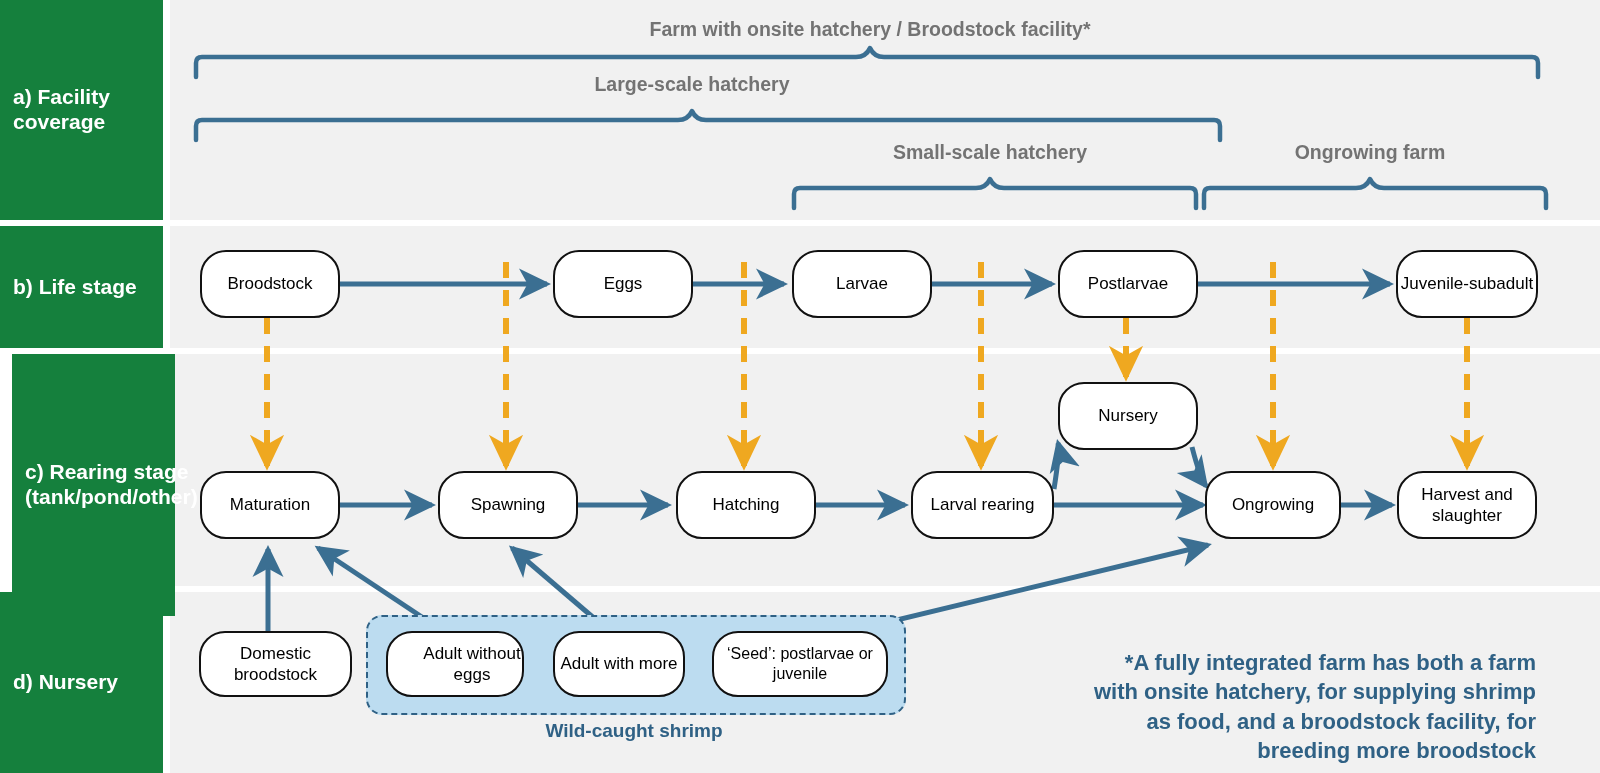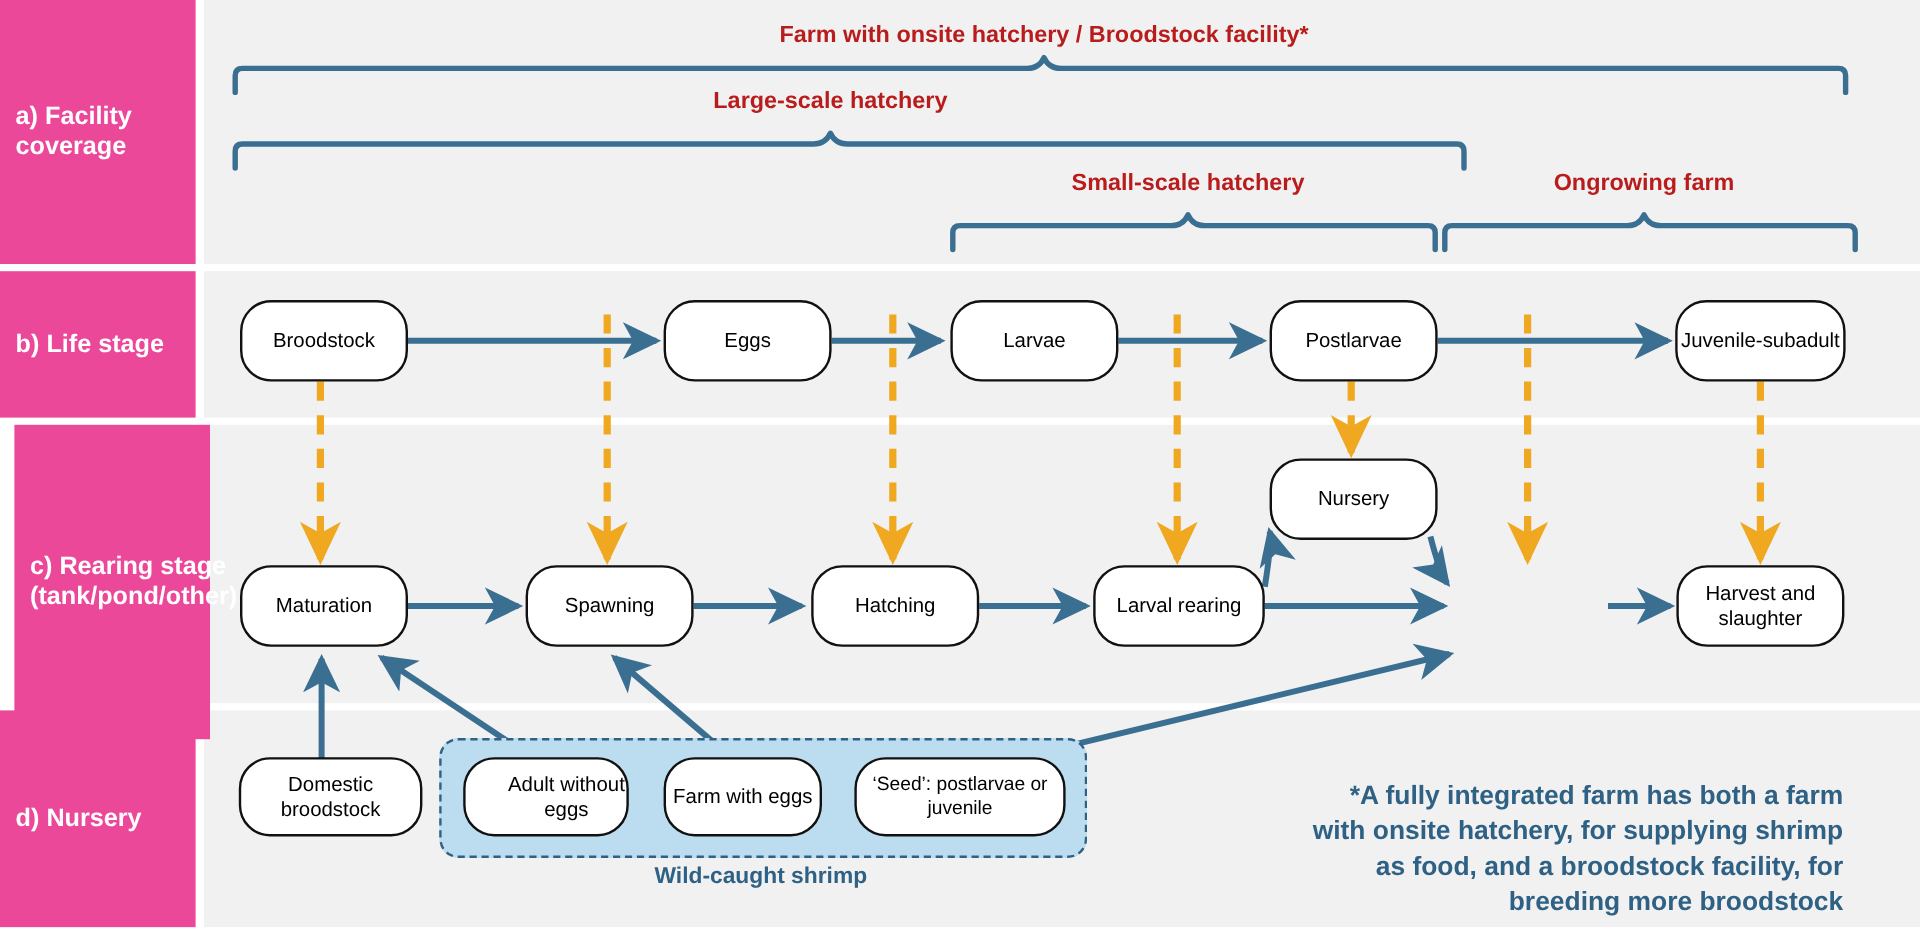--- a/index.html
+++ b/index.html
@@ -1,35 +1,35 @@
 <!DOCTYPE html>
 <html><head>
 <meta charset="utf-8">
 <style>
   html,body{margin:0;padding:0;background:#ffffff;}
   body{font-family:"Liberation Sans", sans-serif;}
   #root{position:relative;width:1600px;height:773px;background:#ffffff;overflow:hidden;}
 
   
-  .rowlabel{position:absolute;left:0;width:163px;background:#ec4899;color:#ffffff;
+  .rowlabel{position:absolute;left:0;width:163px;background:#15803d;color:#ffffff;
             font-weight:bold;font-size:21px;line-height:1.18;
             display:flex;align-items:center;padding-left:13px;box-sizing:border-box;}
 
   
   .panel{position:absolute;left:170px;right:0;background:#f1f1f1;}
 
   
   .node{position:absolute;background:#ffffff;border:2.5px solid #111111;border-radius:26px;
         display:flex;align-items:center;justify-content:center;text-align:center;
         font-size:17px;color:#000000;line-height:1.25;box-sizing:border-box;z-index:6;
         font-family:"Liberation Sans", sans-serif;}
   .node.small{font-size:16px;}
 
   
-  .bracelabel{position:absolute;color:#b91c1c;font-weight:bold;font-size:19.5px;
+  .bracelabel{position:absolute;color:#737373;font-weight:bold;font-size:19.5px;
               text-align:center;white-space:nowrap;}
 
   
   .wildbox{position:absolute;background:#bcdcf0;border:2px dashed #2f6185;border-radius:16px;z-index:3;}
   .wildlabel{position:absolute;color:#2f6185;font-weight:bold;font-size:19px;text-align:center;}
 
   
   .footnote{position:absolute;color:#2f6185;font-weight:bold;font-size:22px;line-height:1.33;
             text-align:right;}
 
@@ -152,34 +152,37 @@
   </div>
   <div class="node" style="left:676px;top:471px;width:140px;height:68px;">
     <span>Hatching</span>
   </div>
   <div class="node" style="left:911px;top:471px;width:143px;height:68px;">
     <span>Larval rearing</span>
   </div>
   <div class="node" style="left:1058px;top:382px;width:140px;height:68px;">
     <span>Nursery</span>
   </div>
+  <div class="node" style="left:1205px;top:471px;width:136px;height:68px;">
+    <span>Ongrowing</span>
+  </div>
   <div class="node" style="left:1397px;top:471px;width:140px;height:68px;">
     <span>Harvest and slaughter</span>
   </div>
 
   <div class="wildbox" style="left:366px;top:615px;width:536px;height:96px;"></div>
 
   <div class="node" style="left:199px;top:631px;width:153px;height:66px;">
     <span>Domestic broodstock</span>
   </div>
   <div class="node" style="left:386px;top:631px;width:138px;height:66px;padding-left:34px;">
     <span>Adult without eggs</span>
   </div>
   <div class="node" style="left:553px;top:631px;width:132px;height:66px;">
-    <span>Farm with eggs</span>
+    <span>Adult with more</span>
   </div>
   <div class="node small" style="left:712px;top:631px;width:176px;height:66px;">
     <span>‘Seed’: postlarvae or juvenile</span>
   </div>
 
   <div class="wildlabel" style="left:366px;top:720px;width:536px;">
     <span>Wild-caught shrimp</span>
   </div>
 
   <div class="footnote" style="left:1080px;top:648px;width:456px;">

